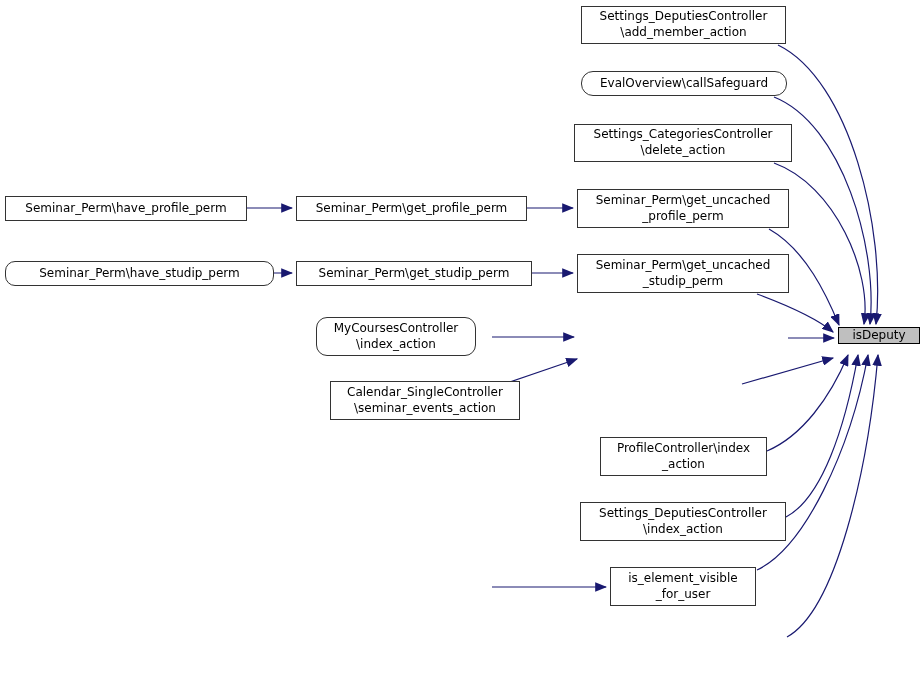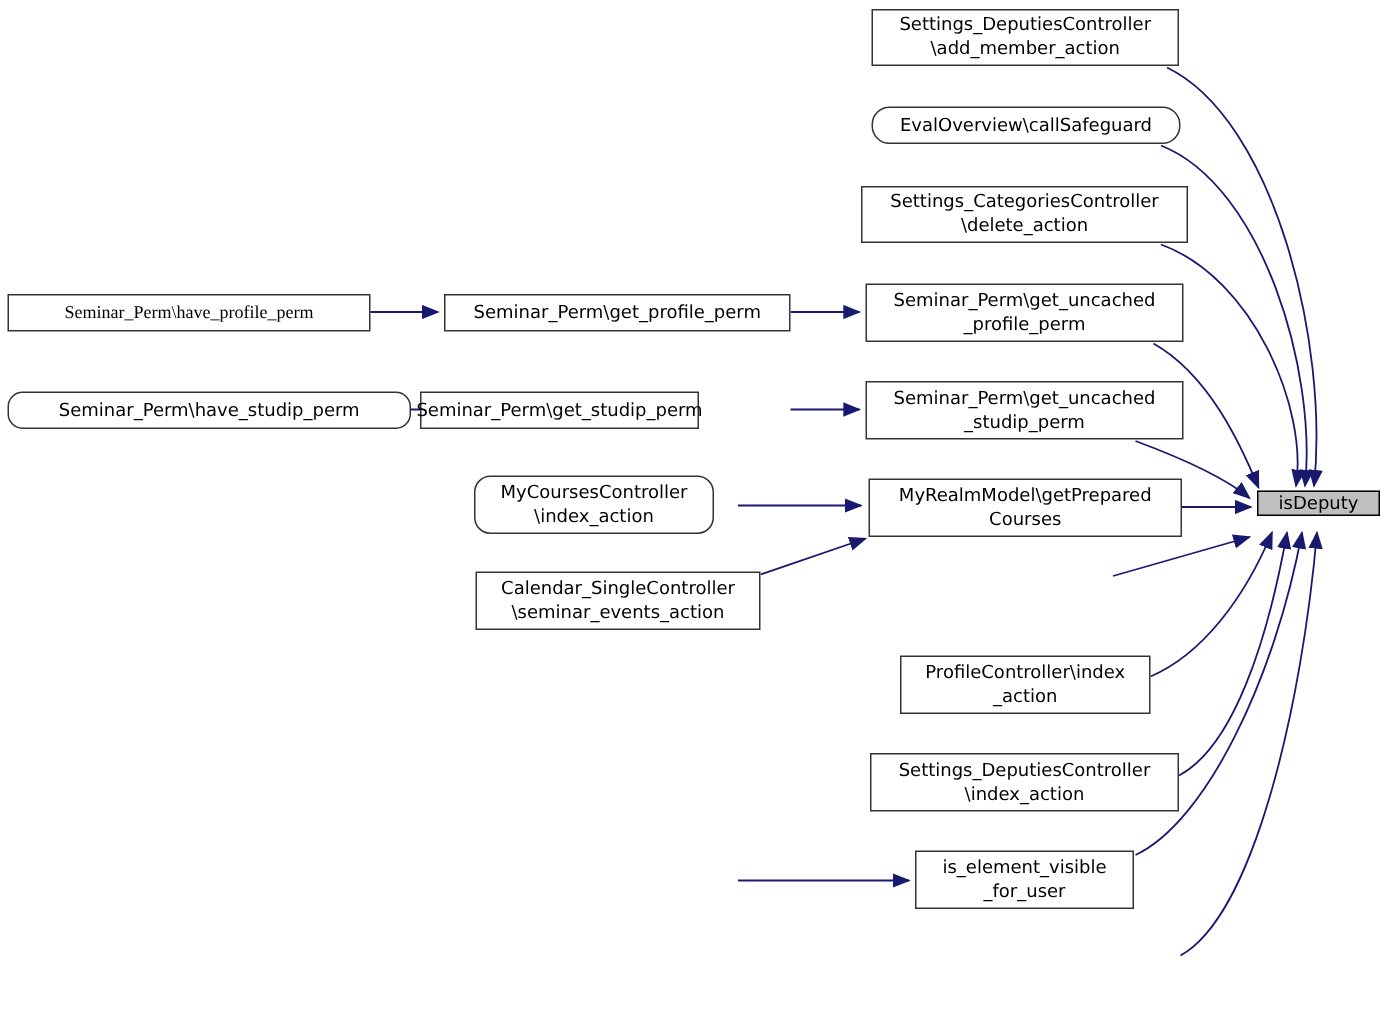--- a/index.html
+++ b/index.html
@@ -83,35 +83,33 @@
   </svg>
 
   <div class="node current" style="left:838px; top:327px; width:82px; height:17px;">isDeputy</div>
 
   <div class="node" style="left:581px; top:6px; width:205px; height:38px;">Settings_DeputiesController
 \add_member_action</div>
   <div class="node" style="left:581px; top:71px; width:206px; height:25px;border-radius:12px;">EvalOverview\callSafeguard</div>
   <div class="node" style="left:574px; top:124px; width:218px; height:38px;">Settings_CategoriesController
 \delete_action</div>
 
-  <div class="node" style="left:5px; top:196px; width:242px; height:25px;font-family:Liberation Serif, serif;">Seminar_Perm\have_profile_perm</div>
+  <div class="node" style="left:5px; top:196px; width:242px; height:25px;">Seminar_Perm\have_profile_perm</div>
   <div class="node" style="left:296px; top:196px; width:231px; height:25px;">Seminar_Perm\get_profile_perm</div>
   <div class="node" style="left:577px; top:189px; width:212px; height:39px;">Seminar_Perm\get_uncached
 _profile_perm</div>
 
   <div class="node" style="left:5px; top:261px; width:269px; height:25px;border-radius:10px;">Seminar_Perm\have_studip_perm</div>
-  <div class="node" style="left:280px; top:261px; width:186px; height:25px;">Seminar_Perm\get_studip_perm</div>
+  <div class="node" style="left:296px; top:261px; width:236px; height:25px;">Seminar_Perm\get_studip_perm</div>
   <div class="node" style="left:577px; top:254px; width:212px; height:39px;">Seminar_Perm\get_uncached
 _studip_perm</div>
 
   <div class="node" style="left:316px; top:317px; width:160px; height:39px;border-radius:11px;">MyCoursesController
 \index_action</div>
-  <div class="node" style="left:579px; top:319px; width:209px; height:39px;">MyRealmModel\getPrepared
-Courses</div>
-  <div class="node" style="left:317px; top:381px; width:190px; height:39px;">Calendar_SingleController
+  <div class="node" style="left:330px; top:381px; width:190px; height:39px;">Calendar_SingleController
 \seminar_events_action</div>
 
   <div class="node" style="left:600px; top:437px; width:167px; height:39px;">ProfileController\index
 _action</div>
   <div class="node" style="left:580px; top:502px; width:206px; height:39px;">Settings_DeputiesController
 \index_action</div>
 
   <div class="node" style="left:610px; top:567px; width:146px; height:39px;">is_element_visible
 _for_user</div>
 

